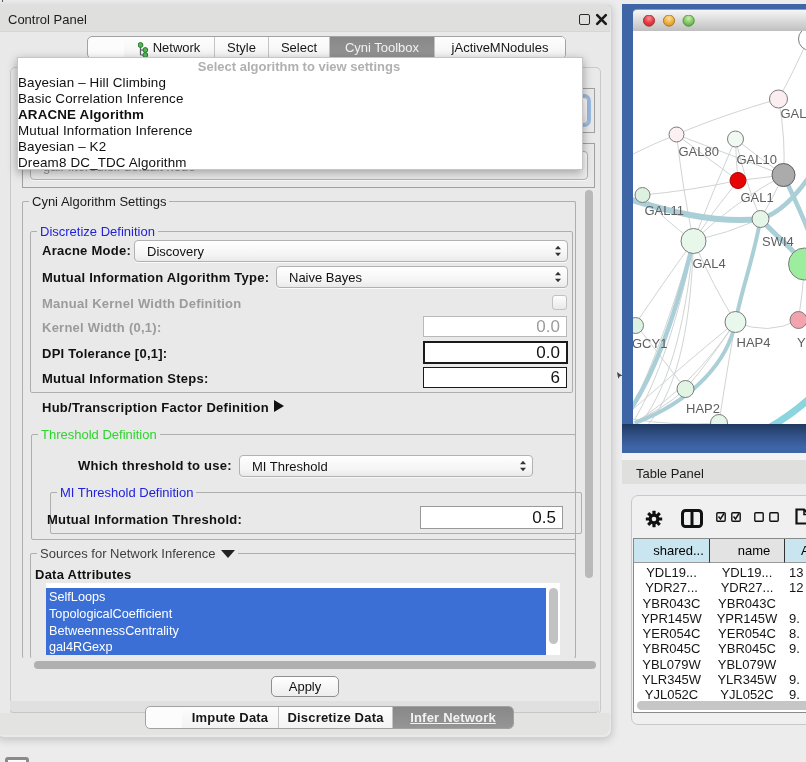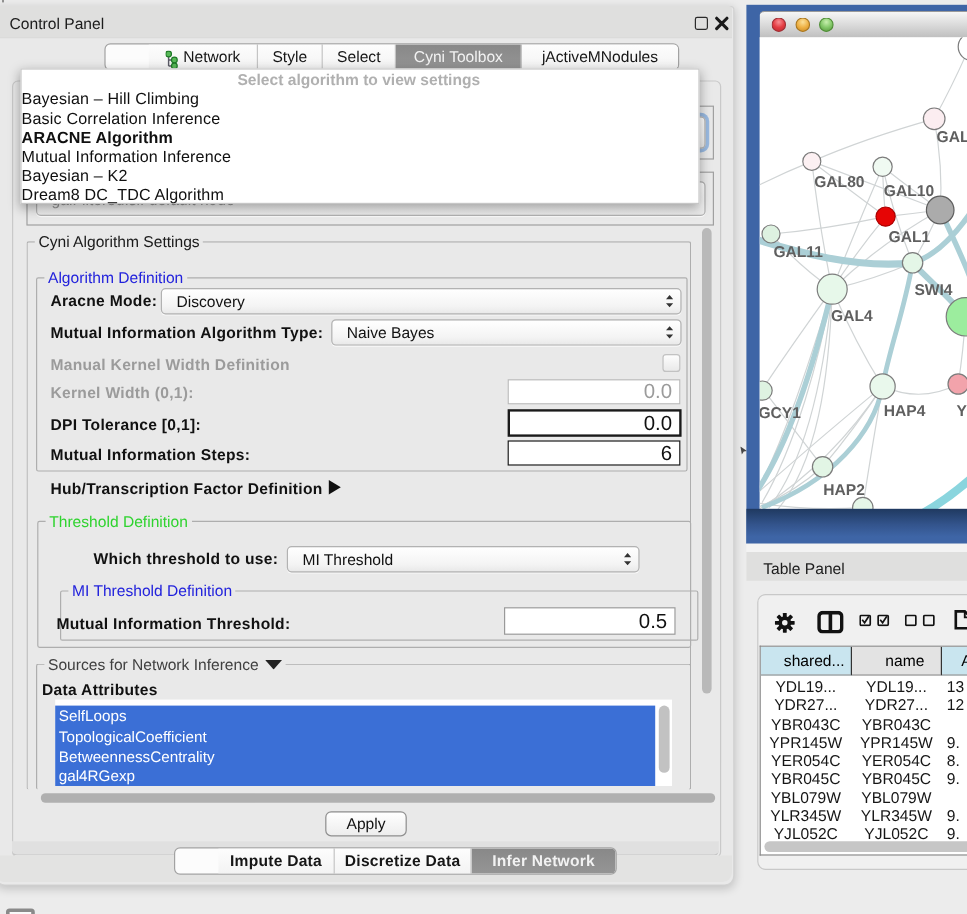--- a/index.html
+++ b/index.html
@@ -68,21 +68,21 @@
 Mutual Information Inference<br>
 Bayesian – K2<br>
 Dream8 DC_TDC Algorithm
 </div>
 
 <div class="grp" style="left:22px;top:201px;width:552px;height:456px;border-bottom:none;">
   <span class="gl" style="color:#1a1a1a;">Cyni Algorithm Settings</span>
 </div>
 
 <div class="grp" style="left:30px;top:231px;width:541px;height:160px;">
-  <span class="gl" style="color:#2222dc;">Algorithm Definition</span>
+  <span class="gl" style="color:#2222dc;">Discretize Definition</span>
 </div>
 <div class="abs lbl bold" style="left:42px;top:243px;">Aracne Mode:</div>
 <div class="combo" style="left:134px;top:240px;width:432px;height:20px;">
       <span class="ct">Discovery</span>
   <svg class="spin" viewBox="0 0 7 12">
         <path d="M3.5 0 L7 4 L0 4 Z M3.5 12 L0 8 L7 8 Z" fill="#333"></path>
       </svg>
     </div>
 <div class="abs lbl bold" style="left:42px;top:270px;">Mutual Information Algorithm Type:</div>
 <div class="combo" style="left:276px;top:266px;width:290px;height:20px;">
@@ -146,21 +146,21 @@
 <div class="abs" style="left:34px;top:661px;width:562px;height:8px;background:#b0b0b0;border-radius:4px;"></div>
 
 <div class="abs" style="left:10px;top:701px;width:589px;height:11px;background:#e0e0e0;border-bottom:1px solid #c6c6c6;border-radius:0 0 4px 4px;"></div>
 <div class="abs" style="left:-4px;top:713px;width:614px;height:22px;background:#e3e3e2;border-radius:0 0 8px 8px;"></div>
 
 <div class="abs" style="left:271px;top:676px;width:66px;height:19px;border:1px solid #8f8f8f;border-radius:5px;background:linear-gradient(#ffffff,#ededed);display:flex;align-items:center;justify-content:center;font-size:13px;color:#111;">Apply</div>
 
 <div class="seg" style="left:145px;top:706px;height:21px;">
   <div style="width:96px;font-weight:bold;letter-spacing:0.2px;">Impute Data</div>
   <div style="width:113px;font-weight:bold;letter-spacing:0.2px;">Discretize Data</div>
-  <div class="sel" style="width:120px;font-weight:bold;letter-spacing:0.2px;">Infer Network</div>
+  <div class="sel" style="width:120px;font-weight:bold;letter-spacing:0.2px;text-decoration:underline;">Infer Network</div>
 </div>
 
 <div class="abs" style="left:5px;top:757px;width:18px;height:12px;border:3px solid #8a8a8a;border-radius:3px;background:#fafafa;"></div>
 
 <svg class="abs" style="left:616px;top:372px;" width="8" height="8" viewBox="0 0 8 8">
       <path d="M1 0 L6.5 3.8 L3.8 4.2 L2.2 6.8 Z" fill="#2a2a2a" opacity="0.85"></path>
     </svg>
 
 <div class="abs" style="left:622px;top:4px;width:184px;height:449px;background:#3e65a6;"></div>
 
@@ -181,21 +181,21 @@
           <stop offset="0%" stop-color="#c8efae"></stop>
           <stop offset="60%" stop-color="#82c768"></stop>
           <stop offset="100%" stop-color="#62a148"></stop>
         </radialGradient>
   </defs>
   <circle cx="6" cy="5.6" r="5.6" fill="url(#rg)" stroke="#9e3036" stroke-width=".9"></circle>
   <circle cx="26" cy="5.6" r="5.6" fill="url(#og)" stroke="#a8761f" stroke-width=".9"></circle>
   <circle cx="45.6" cy="5.6" r="5.6" fill="url(#gg)" stroke="#4e8d35" stroke-width=".9"></circle>
 </svg>
 
-<div class="abs" style="left:633px;top:31px;width:173px;height:394px;background:#fff;overflow:hidden;font-weight:bold;">
+<div class="abs" style="left:633px;top:31px;width:173px;height:394px;background:#fff;overflow:hidden;">
 <svg width="173" height="394" viewBox="0 0 173 394">
   <g stroke="#d0d4d5" stroke-width="1" fill="none">
     <path d="M175 8 Q160 42 145.5 68"></path>
     <path d="M145.5 68 C110 78 70 92 43.5 103.5"></path>
     <path d="M43.5 103.5 Q20 113 -2 124"></path>
     <path d="M145.5 68 Q153 108 150.5 144"></path>
     <path d="M43.5 103.5 Q72 125 105 149.5"></path>
     <path d="M43.5 103.5 Q50 160 60.5 210"></path>
     <path d="M43.5 103.5 Q100 125 150.5 144"></path>
     <path d="M102.5 108 Q103 130 105 149.5"></path>

